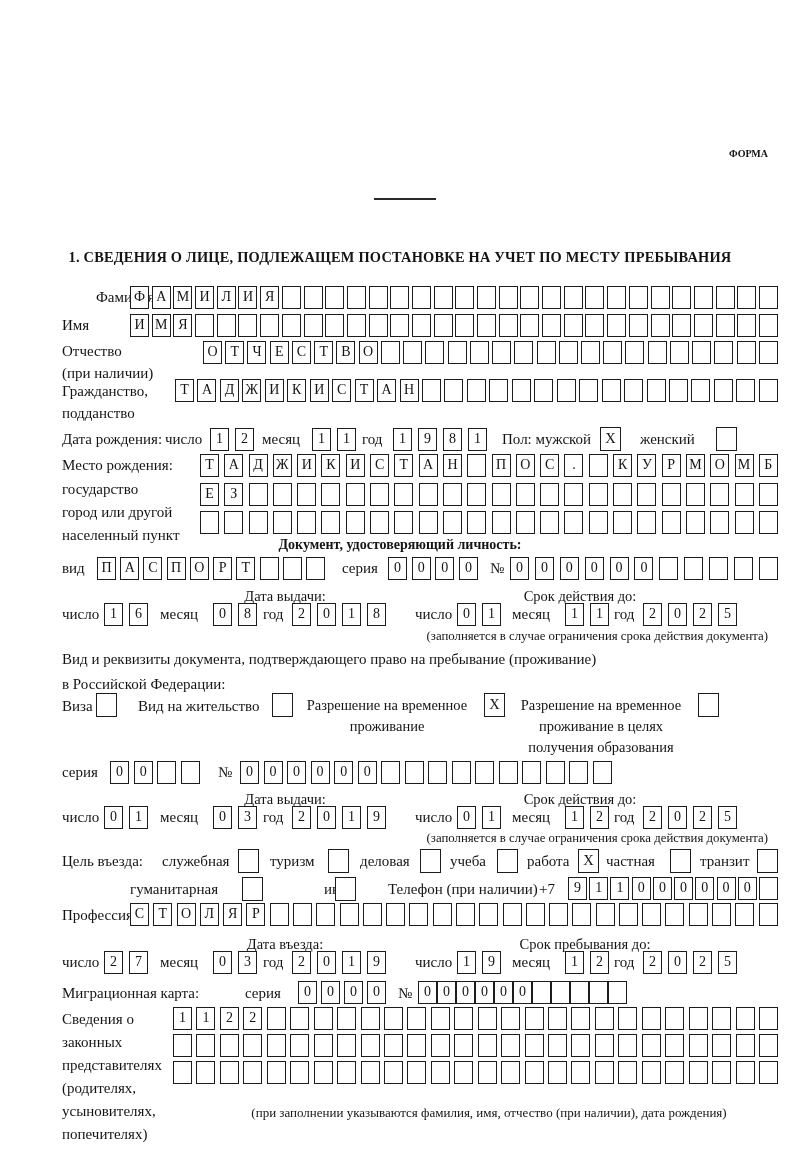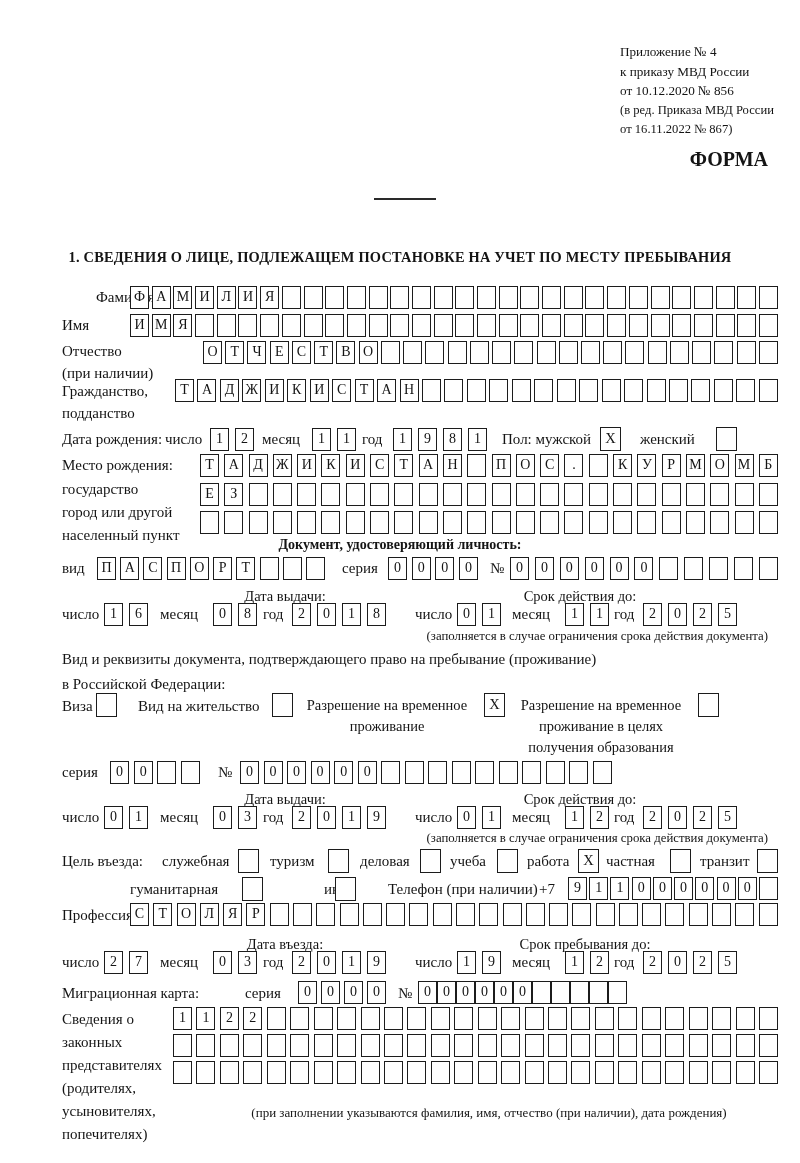--- a/index.html
+++ b/index.html
@@ -22,29 +22,22 @@
   .center{text-align:center;}
   .note{font-size:12.8px;text-align:right;white-space:nowrap;}
   .h2lbl{font-size:14.5px;text-align:center;white-space:nowrap;}
   .blk{font-size:14.5px;text-align:center;line-height:21px;}
 </style>
 </head>
 <body>
 
 <div class="page">
 
-  <div class="abs hdr" style="left:620px;top:42px;">
-    <div>Приложение № 4</div>
-    <div>к приказу МВД России</div>
-    <div>от 10.12.2020 № 856</div>
-    <div class="hdr2">(в ред. Приказа МВД России</div>
-    <div class="hdr2">от 16.11.2022 № 867)</div>
-  </div>
-
-  <div class="abs bold" style="right:32px;top:148px;font-size:20px;">ФОРМА</div>
+
+  <div class="abs bold" style="right:32px;top:148px;font-size:10px;">ФОРМА</div>
 
   <div class="abs title" style="left:0;top:183px;width:100%;">
     <div><span class="uline"></span></div>
   </div>
 
   <div class="abs sect" style="left:40px;top:249px;width:720px;">1. СВЕДЕНИЯ О ЛИЦЕ, ПОДЛЕЖАЩЕМ ПОСТАНОВКЕ НА УЧЕТ ПО МЕСТУ ПРЕБЫВАНИЯ</div>
 
   <span class="abs lb" style="left:62px;top:289px;margin-left:34px;">Фамилия</span>
   <div class="abs cells" style="left:130px;top:286px;width:648px;">
       <span class="cell">Ф</span>

